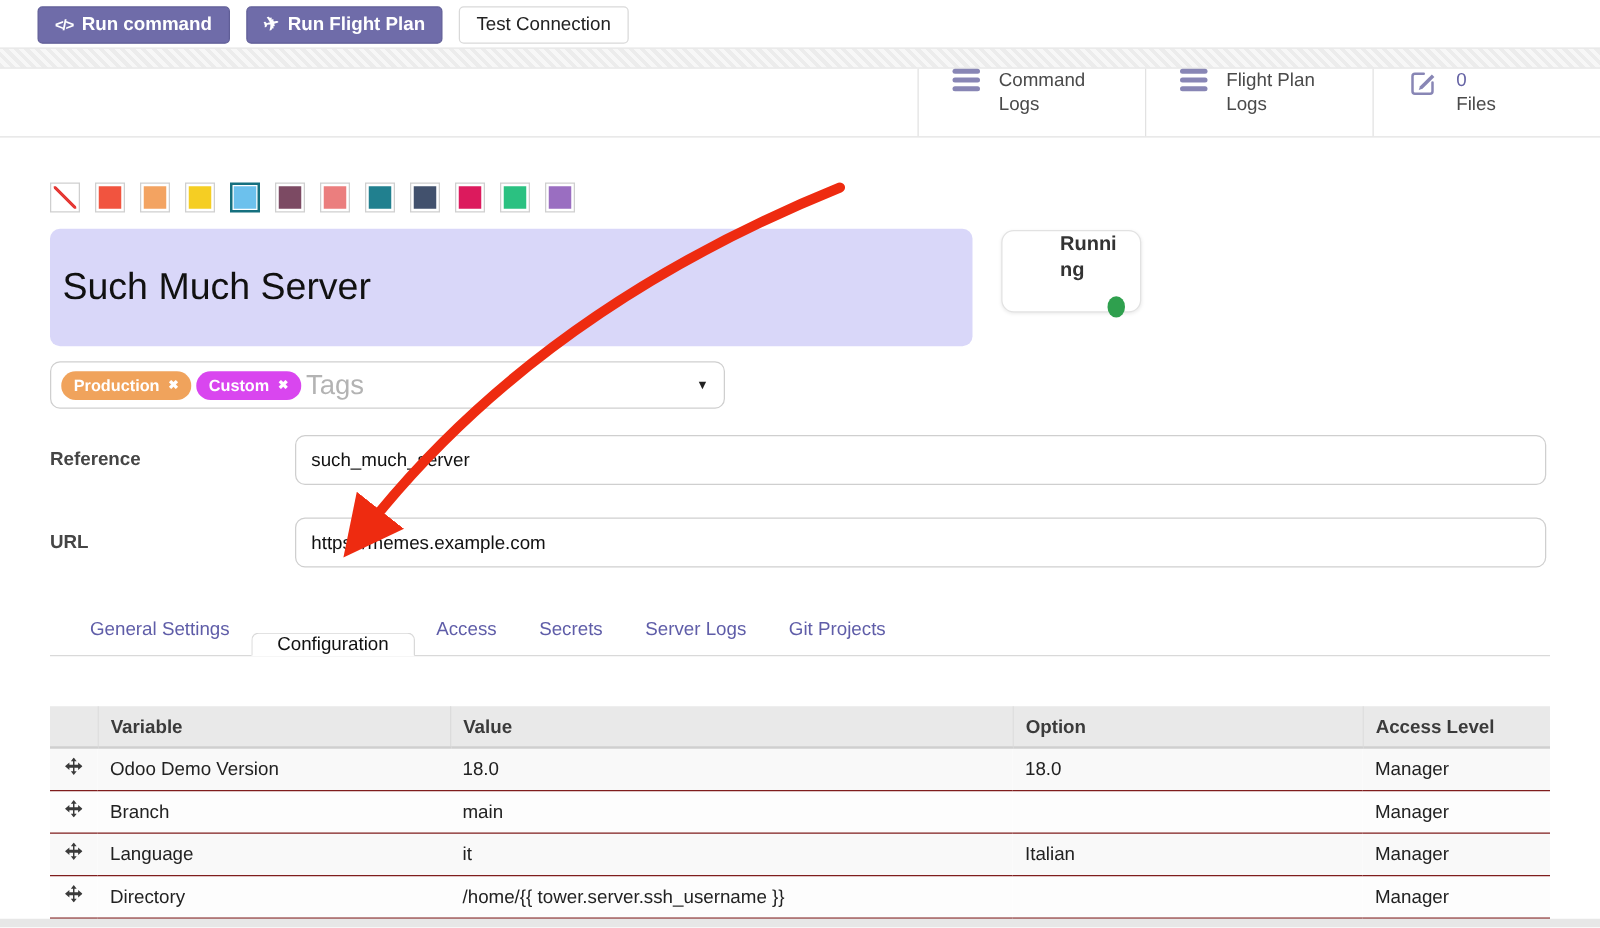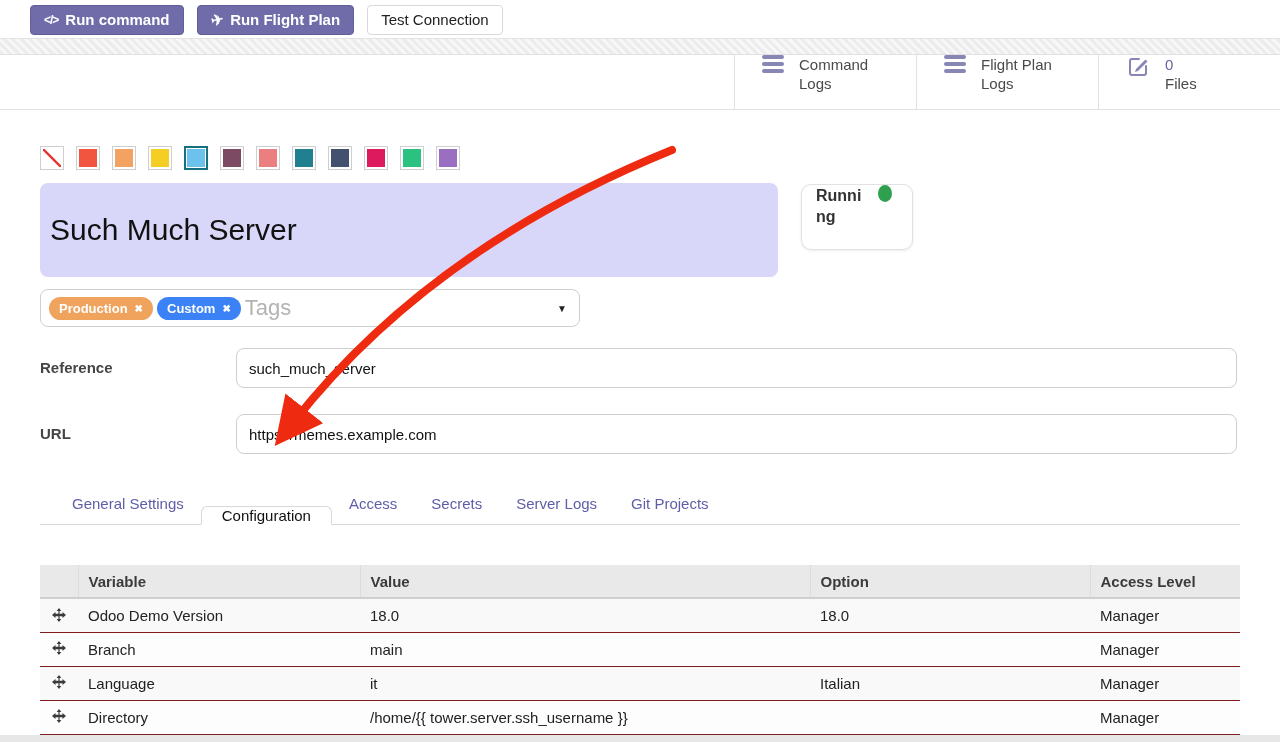--- a/index.html
+++ b/index.html
@@ -118,24 +118,25 @@
   .status-card {
     margin-left: 23px;
     margin-top: 1px;
     width: 112px;
     height: 66px;
     background: #fff;
     border: 1px solid #e2e2e2;
     border-radius: 10px;
     box-shadow: 0 1px 3px rgba(0,0,0,.08);
     display: flex;
-    align-items: flex-start;
+    align-items: flex-end;
     padding: 0 12px 0 14px;
     gap: 10px;
     cursor: pointer;
+    flex-direction: column;
   }
   .status-text { font-weight: bold; font-size: 16px; color: #333; width: 52px; line-height: 21px; word-break: break-all; }
   .status-dot { width: 14px; height: 17px; border-radius: 50%; flex-shrink: 0; }
 
   .tags-box {
     margin-top: 12px;
     width: 540px;
     height: 38px;
     border: 1px solid #cfcfcf;
     border-radius: 8px;
@@ -350,21 +351,21 @@
       <span class="status-text">Running</span>
       <span class="status-dot" style="background-color: rgb(47, 160, 78);"></span>
     </div>
   </div>
 
   <div class="tags-box">
     <span class="tag-pill" style="background-color: rgb(240, 163, 92);">
       <span>Production</span>
       <span class="tag-x">✖</span>
     </span>
-    <span class="tag-pill" style="background-color: #3b82f6;">
+    <span class="tag-pill" style="background-color: #d946ef;">
       <span>Custom</span>
       <span class="tag-x">✖</span>
     </span>
     <span class="tags-placeholder">Tags</span>
     <span class="tags-caret">▼</span>
   </div>
 
   <div class="fields">
     <div class="field-row">
       <div class="field-label">Reference</div>

